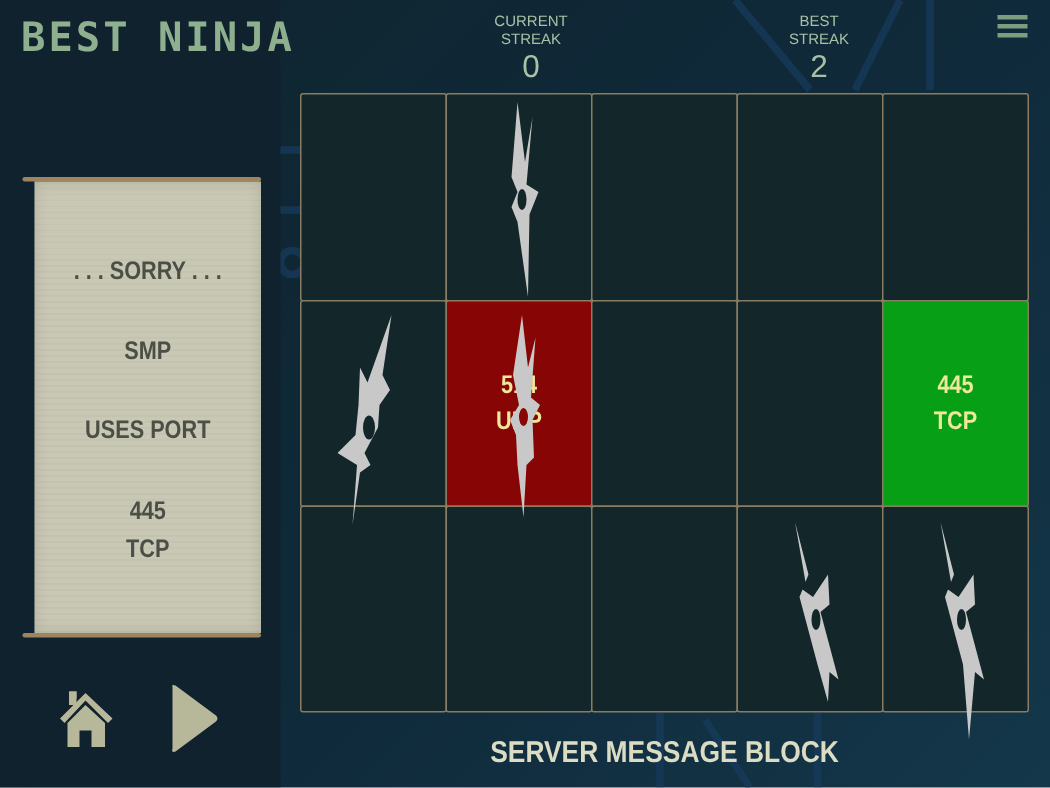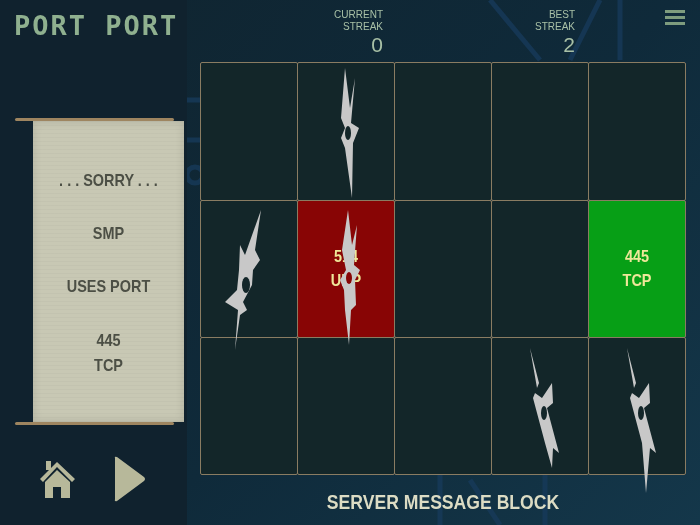--- a/index.html
+++ b/index.html
@@ -5,27 +5,27 @@
   html,body{margin:0;padding:0;}
   body{width:700px;height:525px;overflow:hidden;position:relative;
     background:linear-gradient(135deg,#10242f 0%,#0f2a3a 55%,#14374a 100%);
     font-family:"Liberation Sans",sans-serif;}
   .left-panel{position:absolute;left:0;top:0;width:187px;height:525px;background:#10222e;}
   .circuit{position:absolute;inset:0;pointer-events:none;}
   .title{position:absolute;left:14px;top:10px;font-family:"DejaVu Sans Mono",monospace;font-weight:bold;
     font-size:27px;letter-spacing:2px;color:#8fb08f;}
   .scroll{position:absolute;left:17px;top:118px;width:155px;height:307px;}
   .scroll .rod{position:absolute;left:-2px;width:159px;height:3px;background:#9e8560;border-radius:2px;}
-  .scroll .paper{position:absolute;left:16px;top:3px;width:151px;height:301px;background:#c8c8b4;
+  .scroll .paper{position:absolute;left:6px;top:3px;width:151px;height:301px;background:#c8c8b4;
     background-image:repeating-linear-gradient(0deg,rgba(0,0,0,0.025) 0 1px,transparent 1px 4px);
     box-shadow:inset 0 0 10px rgba(0,0,0,0.12);}
   .scroll-text{position:absolute;left:0;width:151px;text-align:center;color:#4c4f45;font-weight:bold;
     font-size:17px;font-family:"Liberation Sans",sans-serif;transform:scaleX(0.85);}
   .icon-btn{position:absolute;cursor:pointer;}
-  .stat{position:absolute;text-align:right;color:#a8c0a6;}
+  .stat{position:absolute;text-align:center;color:#a8c0a6;}
   .stat .lbl{font-size:10px;line-height:12px;font-family:"Liberation Sans",sans-serif;}
   .stat .val{font-size:21px;line-height:24px;margin-top:0px;}
   .menu{position:absolute;left:665px;top:10px;width:20px;height:16px;cursor:pointer;}
   .menu span{display:block;height:3px;background:#7e9c7e;margin-bottom:3px;}
   .grid{position:absolute;left:200px;top:62px;width:486px;height:413px;}
   .cell{position:absolute;box-sizing:border-box;border:1.5px solid #8a7c62;background:#132629;border-radius:2px;}
   .cell.red{background:#880505;}
   .cell.green{background:#079f16;}
   .cell-label{position:absolute;left:0;right:0;top:50%;transform:translateY(-50%) scaleX(0.85);text-align:center;
     color:#efe79a;font-weight:bold;font-size:17px;line-height:24px;}
@@ -45,21 +45,21 @@
       <path d="M0 140 L200 140"></path>
     <circle cx="195" cy="175" r="8"></circle>
     <path d="M545 525 L545 475"></path>
       <path d="M440 525 L440 475"></path>
       <path d="M500 525 L470 480"></path>
   </g>
 </svg>
 
 <div class="left-panel"></div>
 
-<div class="title">PORT PORT</div>
+<div class="title">BEST NINJA</div>
 
 <div class="scroll">
   <div class="rod" style="top:0"></div>
   <div class="paper">
     <div class="scroll-text" style="top:50px">. . . SORRY . . .</div>
     <div class="scroll-text" style="top:103px">SMP</div>
     <div class="scroll-text" style="top:156px">USES PORT</div>
     <div class="scroll-text" style="top:210px">445</div>
     <div class="scroll-text" style="top:235px">TCP</div>
   </div>

